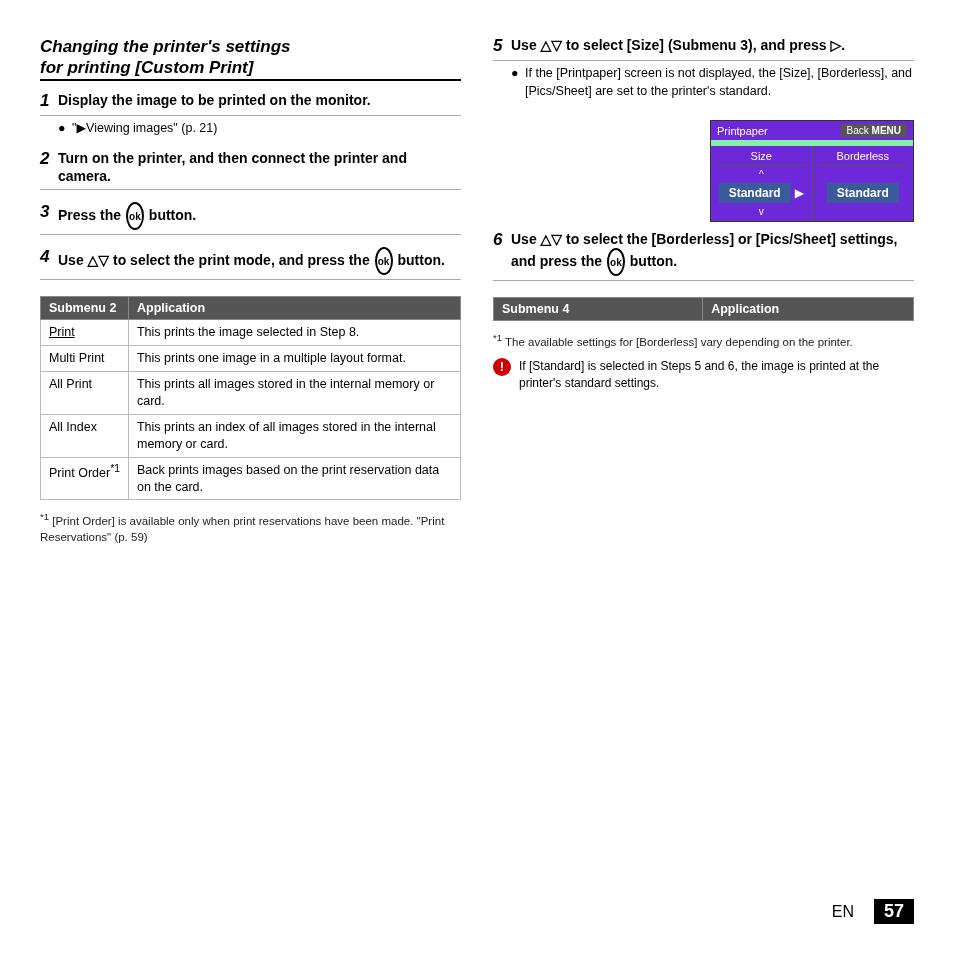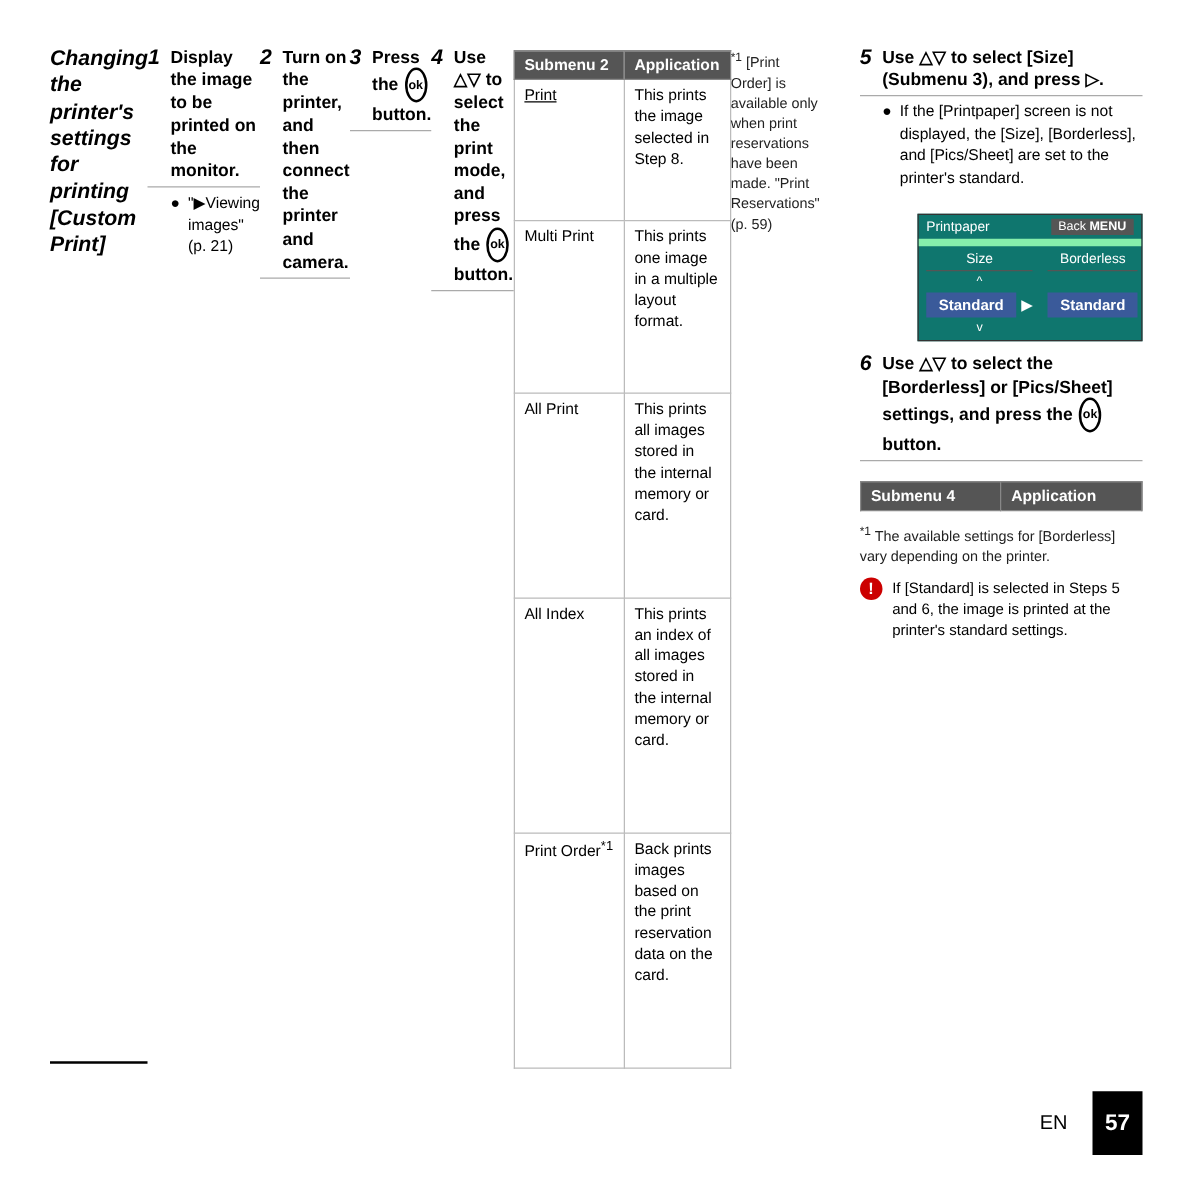--- a/index.html
+++ b/index.html
@@ -21,21 +21,21 @@
     }
     .two-col {
       display: flex;
       flex-direction: row;
       gap: 32px;
       flex: 1;
     }
     .col-left {
       flex: 1;
       display: flex;
-      flex-direction: row;
+      flex-direction: column;
     }
     .col-right {
       flex: 1;
       display: flex;
       flex-direction: column;
     }
 
     
     .section-title {
       font-style: italic;
@@ -119,23 +119,23 @@
     .footnote {
       font-size: 11.5px;
       line-height: 1.4;
       margin-top: 4px;
       color: #222;
     }
 
     
     .screen-mockup {
       border: 1px solid #333;
-      background: #0f766e;
+      background: #6d28d9;
       color: #fff;
-      width: 180px;
+      width: 204px;
       margin: 8px 0 8px auto;
       font-size: 12px;
     }
     .screen-header {
       display: flex;
       justify-content: space-between;
       align-items: center;
       padding: 3px 6px;
       font-size: 11px;
     }
@@ -238,21 +238,21 @@
     .page-en {
       font-size: 16px;
       font-weight: normal;
       margin-right: 4px;
     }
     .page-num-box {
       background: #000;
       color: #fff;
       font-size: 18px;
       font-weight: bold;
-      padding: 15px 10px;
+      padding: 2px 10px;
     }
   </style>
 </head>
 <body>
 
 <div class="page">
   <div class="two-col">
 
     <div class="col-left">
 

